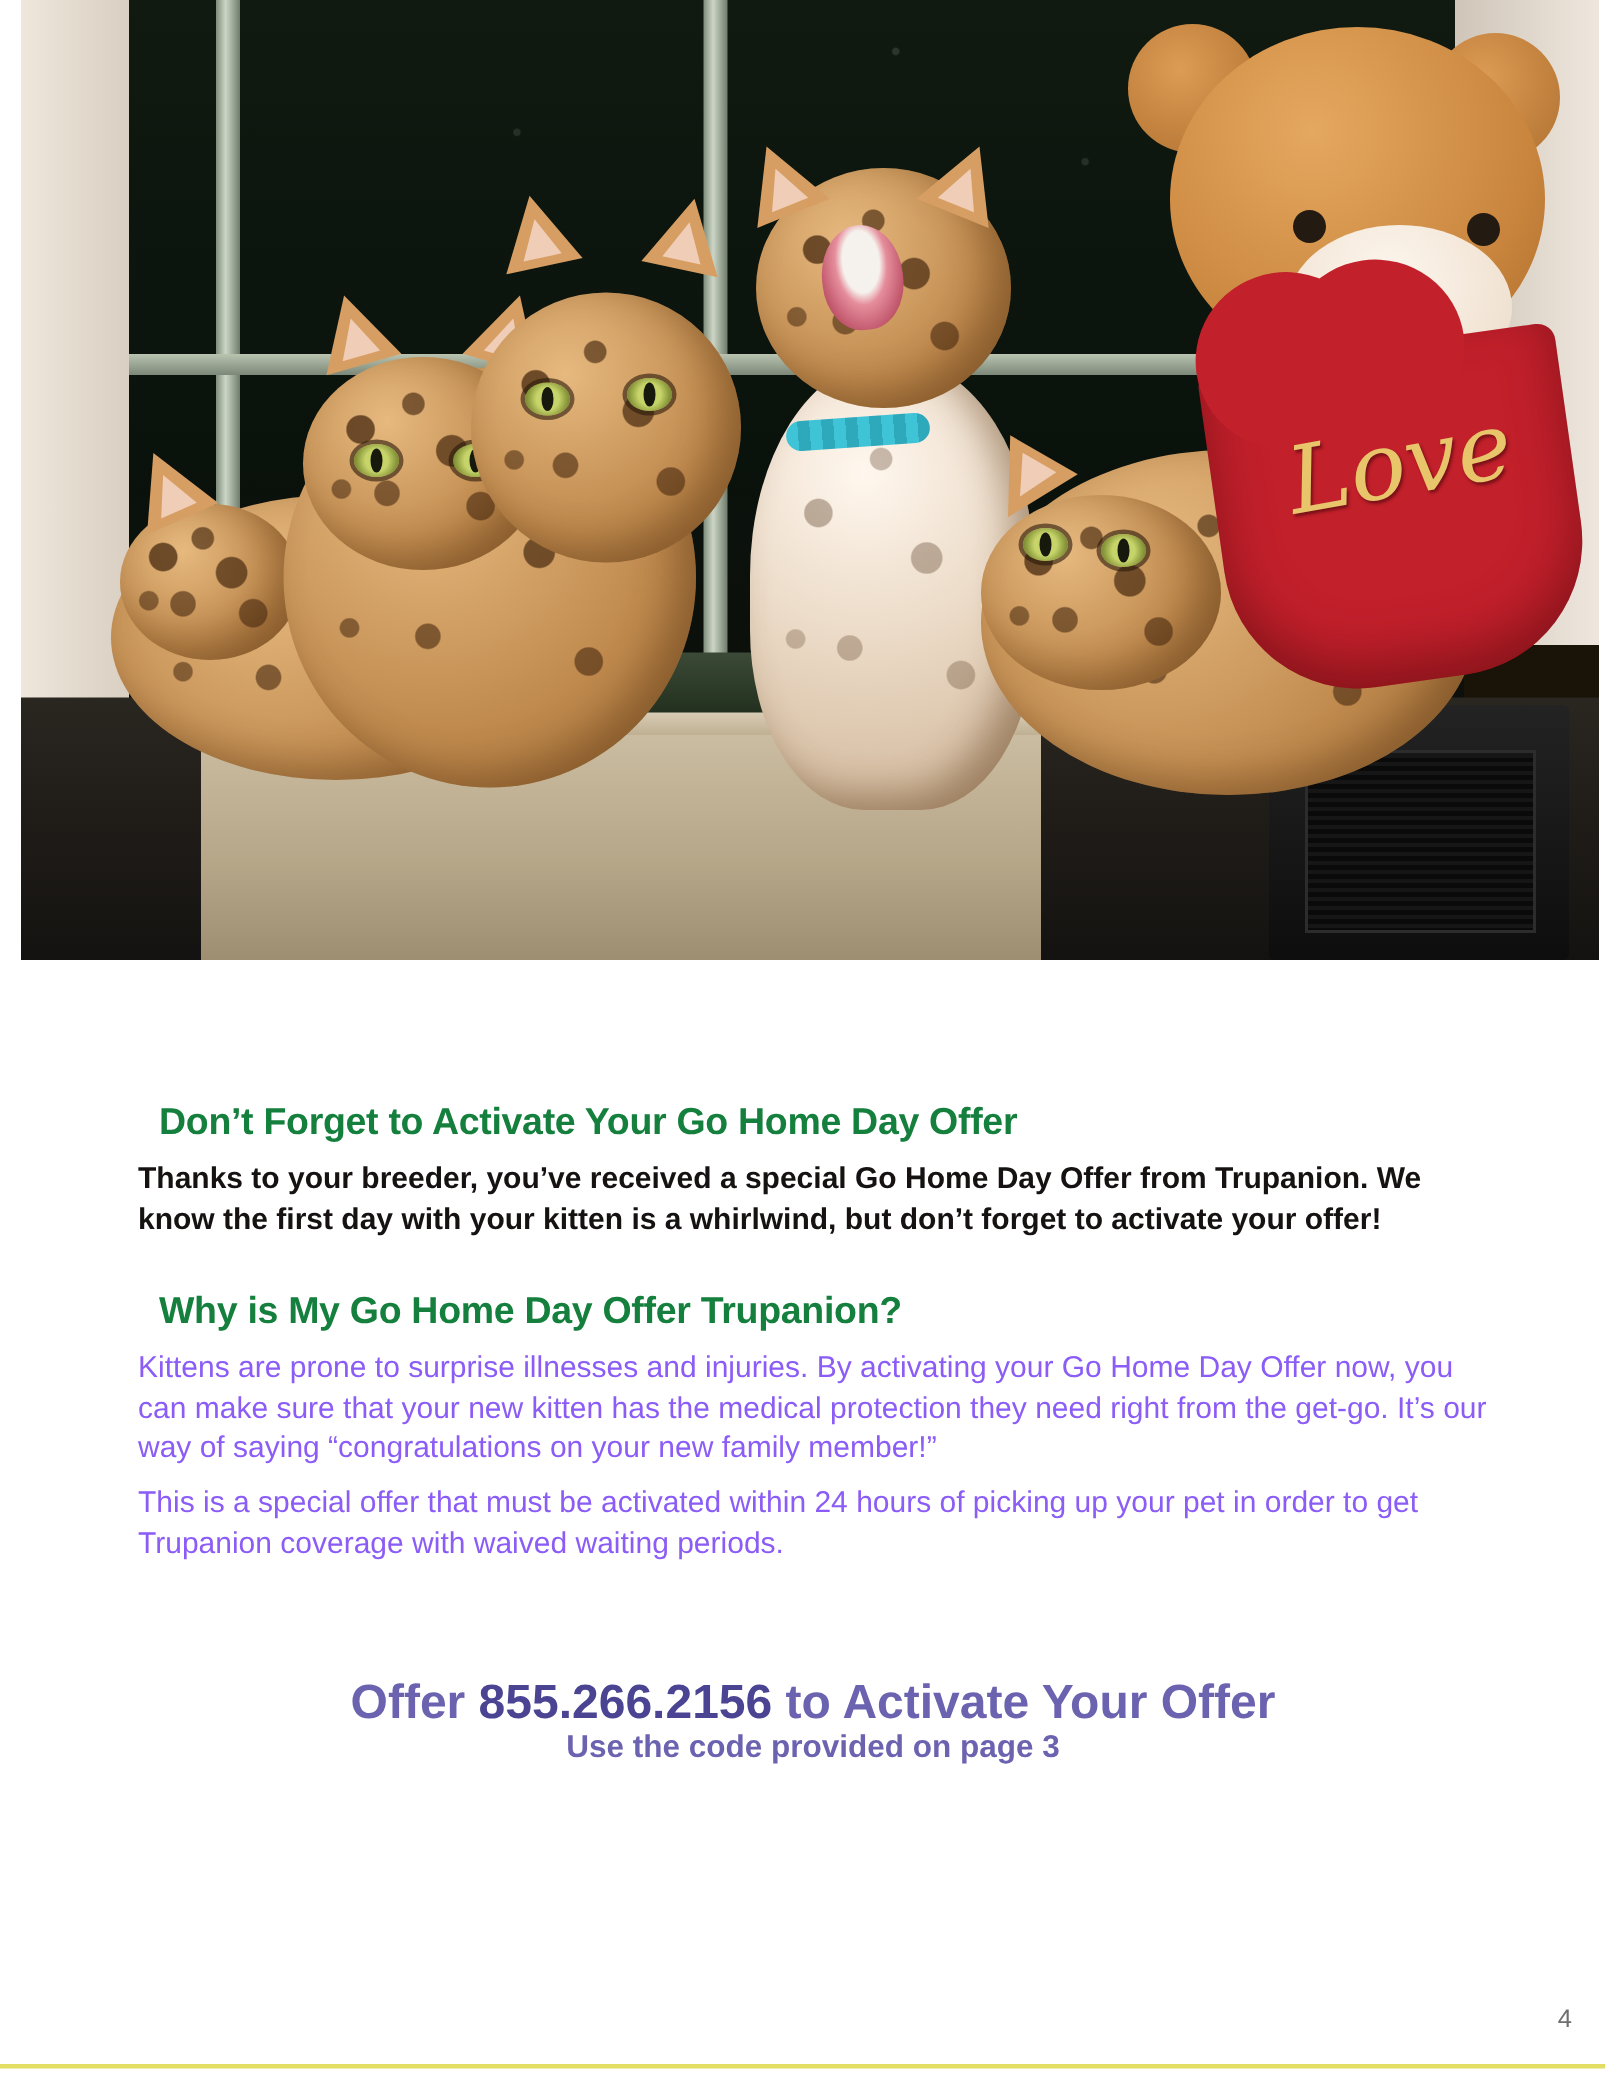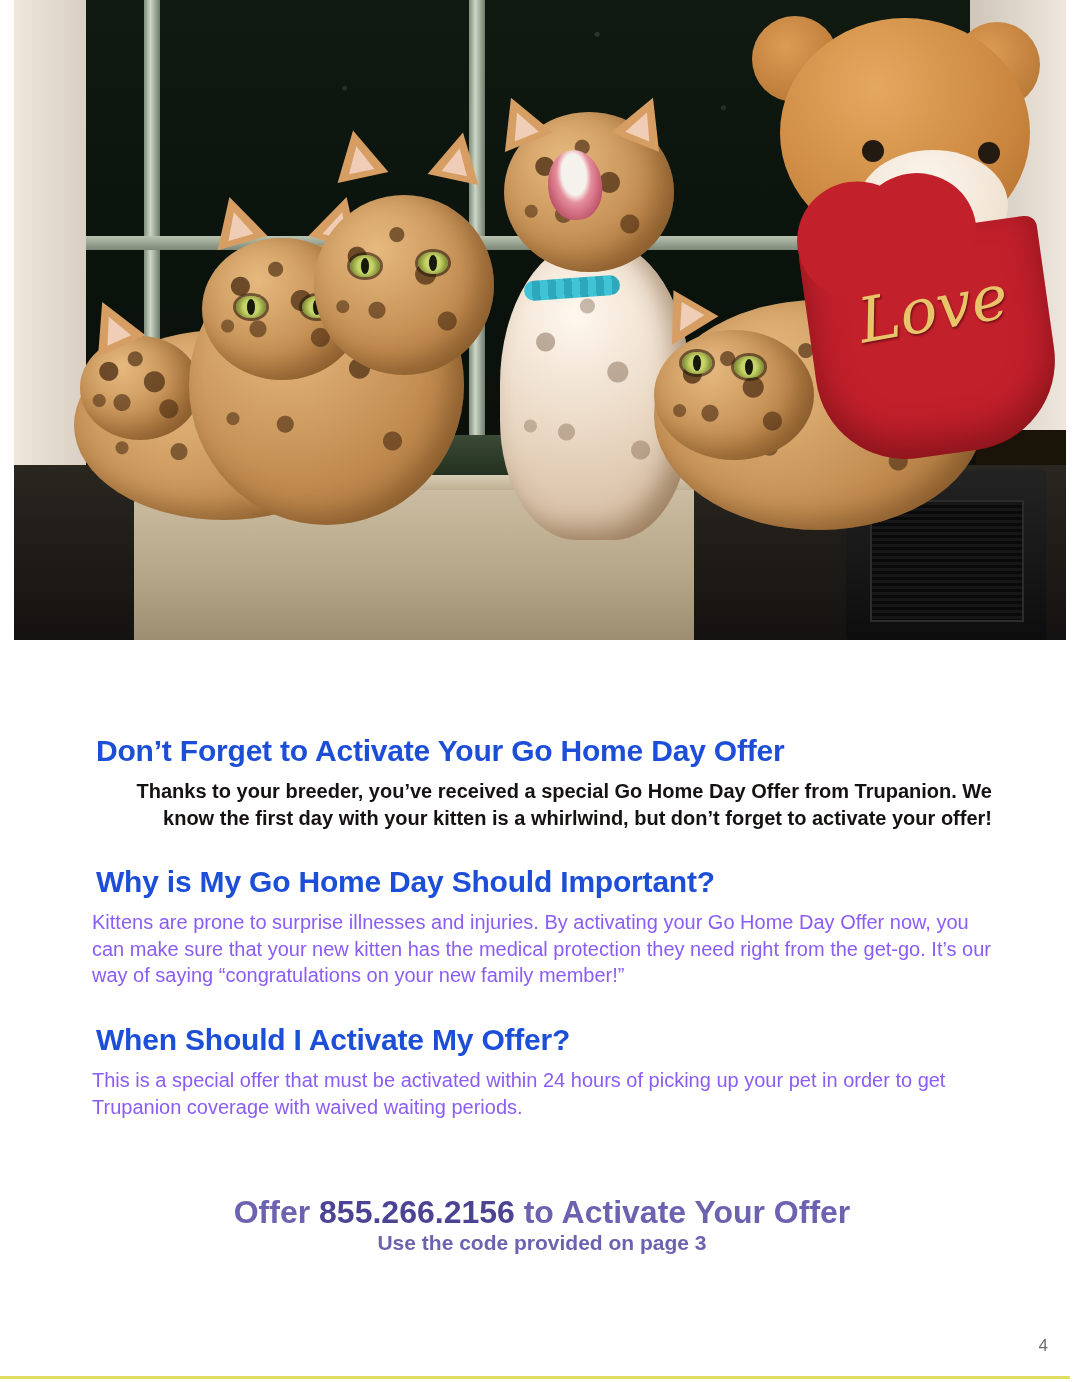--- a/index.html
+++ b/index.html
@@ -240,36 +240,35 @@
   }
   h1.title {
     margin: 0;
     color: #5b55a6;
     font-size: 45px;
     font-weight: 700;
     letter-spacing: -0.5px;
     line-height: 1.1;
   }
   h2.sub {
-    margin: 34px 0 0 4px;
-    color: #1d4ed8;
-    font-size: 30px;
+    margin: 34px 0 0 14px;
+    color: #15803d;
+    font-size: 25px;
     font-weight: 700;
     letter-spacing: -0.2px;
   }
   p.body {
     margin: 10px 0 0 0;
     color: #8b5cf6;
     font-size: 20px;
     line-height: 1.33;
   }
   p.lead {
     font-weight: 700;
     color: #161212;
-    text-align: right;
   }
   .cta {
     margin-top: 74px;
     text-align: center;
     color: #6b63b0;
     font-size: 32px;
     font-weight: 700;
   }
   .cta .num { color: #4a4493; }
   .cta-sub {
@@ -377,24 +376,23 @@
       <div class="heart-script">Love</div>
     </div>
   </div>
 
   <div class="content">
 
 
     <h2 class="sub">Don’t Forget to Activate Your Go Home Day Offer</h2>
     <p class="body lead">Thanks to your breeder, you’ve received a special Go Home Day Offer from Trupanion. We know the first day with your kitten is a whirlwind, but don’t forget to activate your offer!</p>
 
-    <h2 class="sub">Why is My Go Home Day Should Important?</h2>
+    <h2 class="sub">Why is My Go Home Day Offer Trupanion?</h2>
     <p class="body">Kittens are prone to surprise illnesses and injuries. By activating your Go Home Day Offer now, you can make sure that your new kitten has the medical protection they need right from the get-go. It’s our way of saying “congratulations on your new family member!”</p>
 
-    <h2 class="sub">When Should I Activate My Offer?</h2>
     <p class="body">This is a special offer that must be activated within 24 hours of picking up your pet in order to get Trupanion coverage with waived waiting periods.</p>
 
     <div class="cta">
       <span>Offer </span><span class="num">855.266.2156</span><span> to Activate Your Offer</span>
     </div>
     <div class="cta-sub">Use the code provided on page 3</div>
   </div>
 
   <div class="page-number">4</div>
   <div class="footer-rule"></div>

